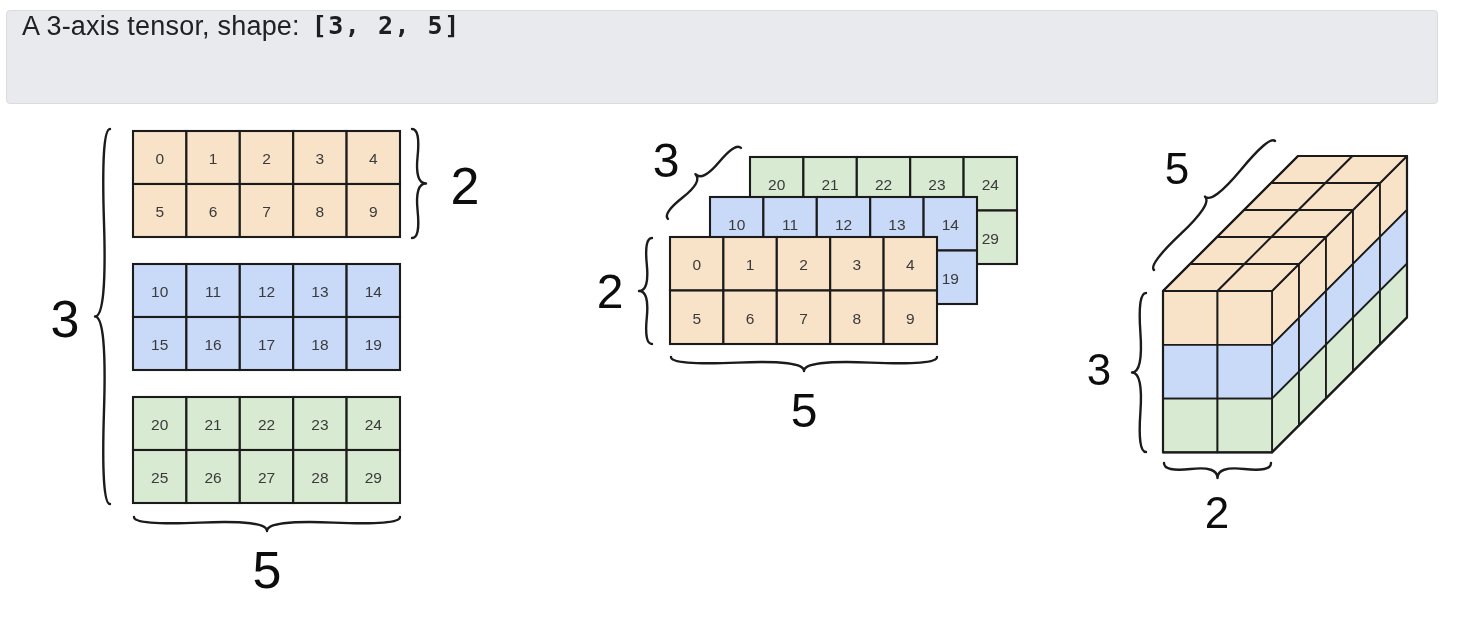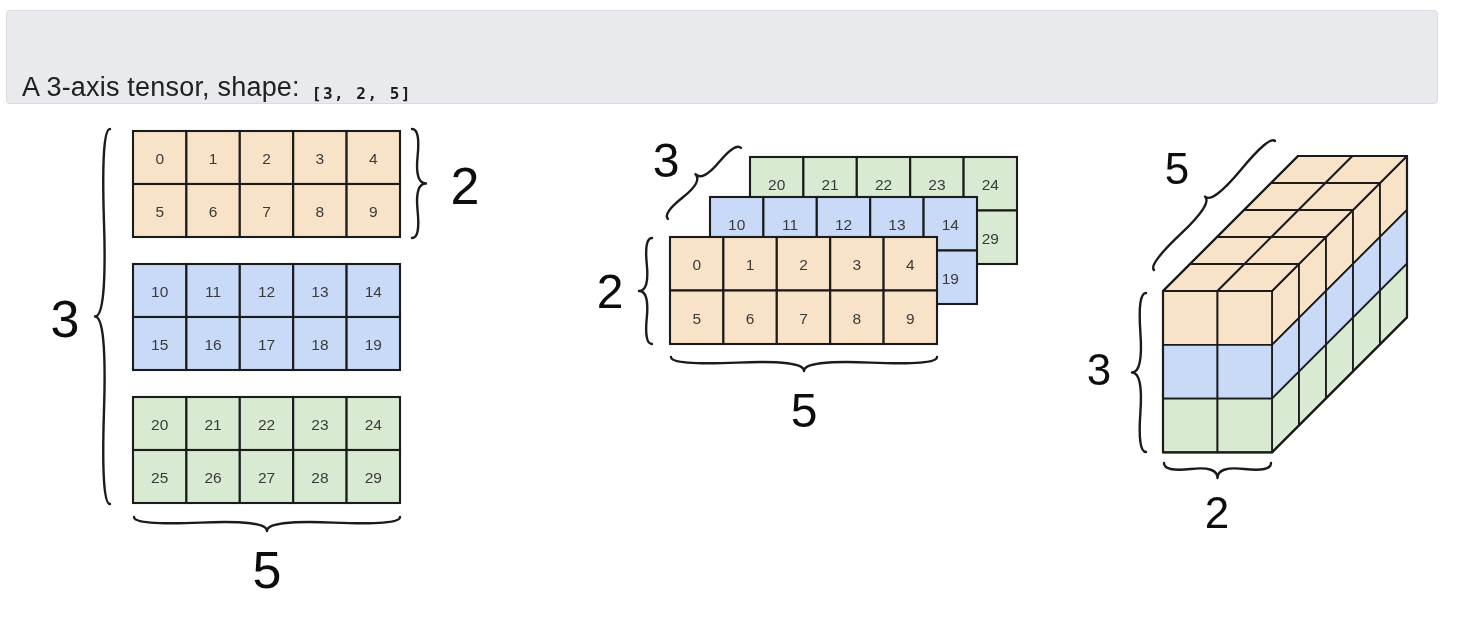--- a/index.html
+++ b/index.html
@@ -1,23 +1,23 @@
 <!DOCTYPE html>
 <html><head>
 <meta charset="utf-8">
 <style>
   html,body{margin:0;padding:0;background:#ffffff;}
   body{width:1484px;height:624px;position:relative;overflow:hidden;
        font-family:"Liberation Sans",sans-serif;}
   .caption-bar{position:absolute;left:6px;top:10px;width:1432px;height:94px;
        box-sizing:border-box;background:#e8eaed;border:1px solid #d9dbde;
-       border-radius:4px;display:flex;align-items:flex-end;padding-left:15px;}
+       border-radius:4px;display:flex;align-items:flex-start;padding-left:15px;}
   .caption-text{font-size:27px;color:#202124;letter-spacing:.2px;}
   .shape-code{font-family:"DejaVu Sans Mono",monospace;font-weight:bold;
-       font-size:16px;color:#1c1e21;margin-left:12px;letter-spacing:1.5px;}
+       font-size:25px;color:#1c1e21;margin-left:12px;letter-spacing:1.5px;}
   #diagram{position:absolute;left:0;top:104px;}
   #diagram text{font-family:"Liberation Sans",sans-serif;}
   .num{font-size:15.5px;fill:#3a3a3a;}
   .dim{fill:#0d0d0d;}
 </style>
 </head>
 <body style="background: rgb(255, 255, 255);">
 
 <div class="caption-bar" style="background: rgb(232, 234, 237); border-color: rgb(217, 219, 222);">
   <span class="caption-text" style="color: rgb(32, 33, 36);">A 3-axis tensor, shape:</span>

